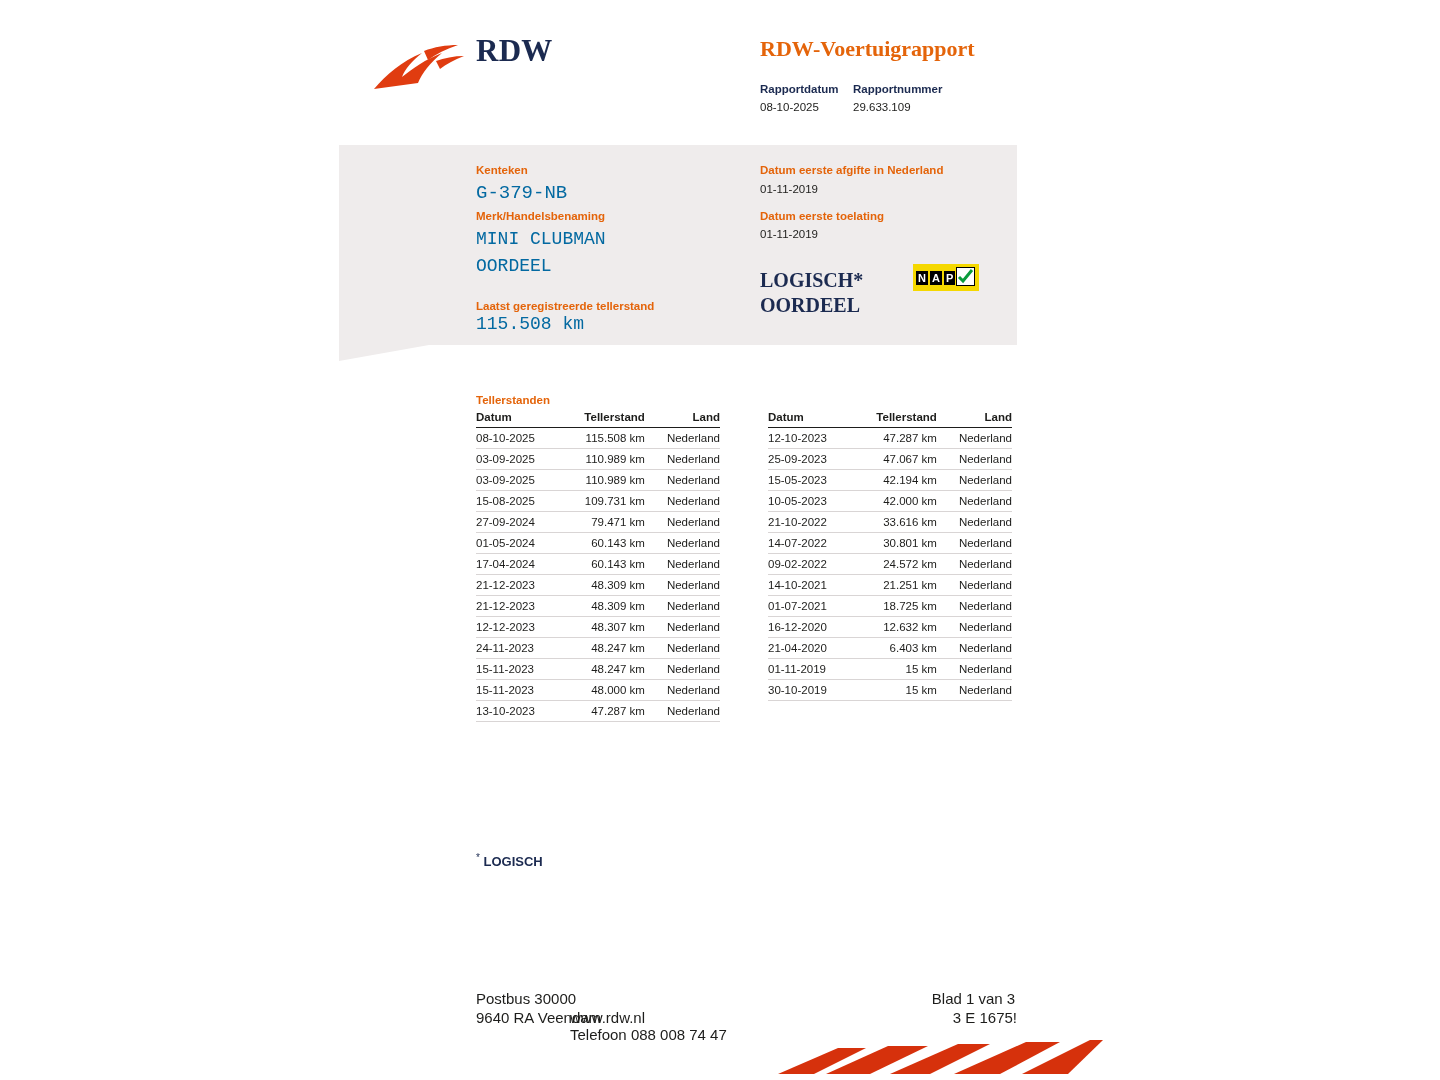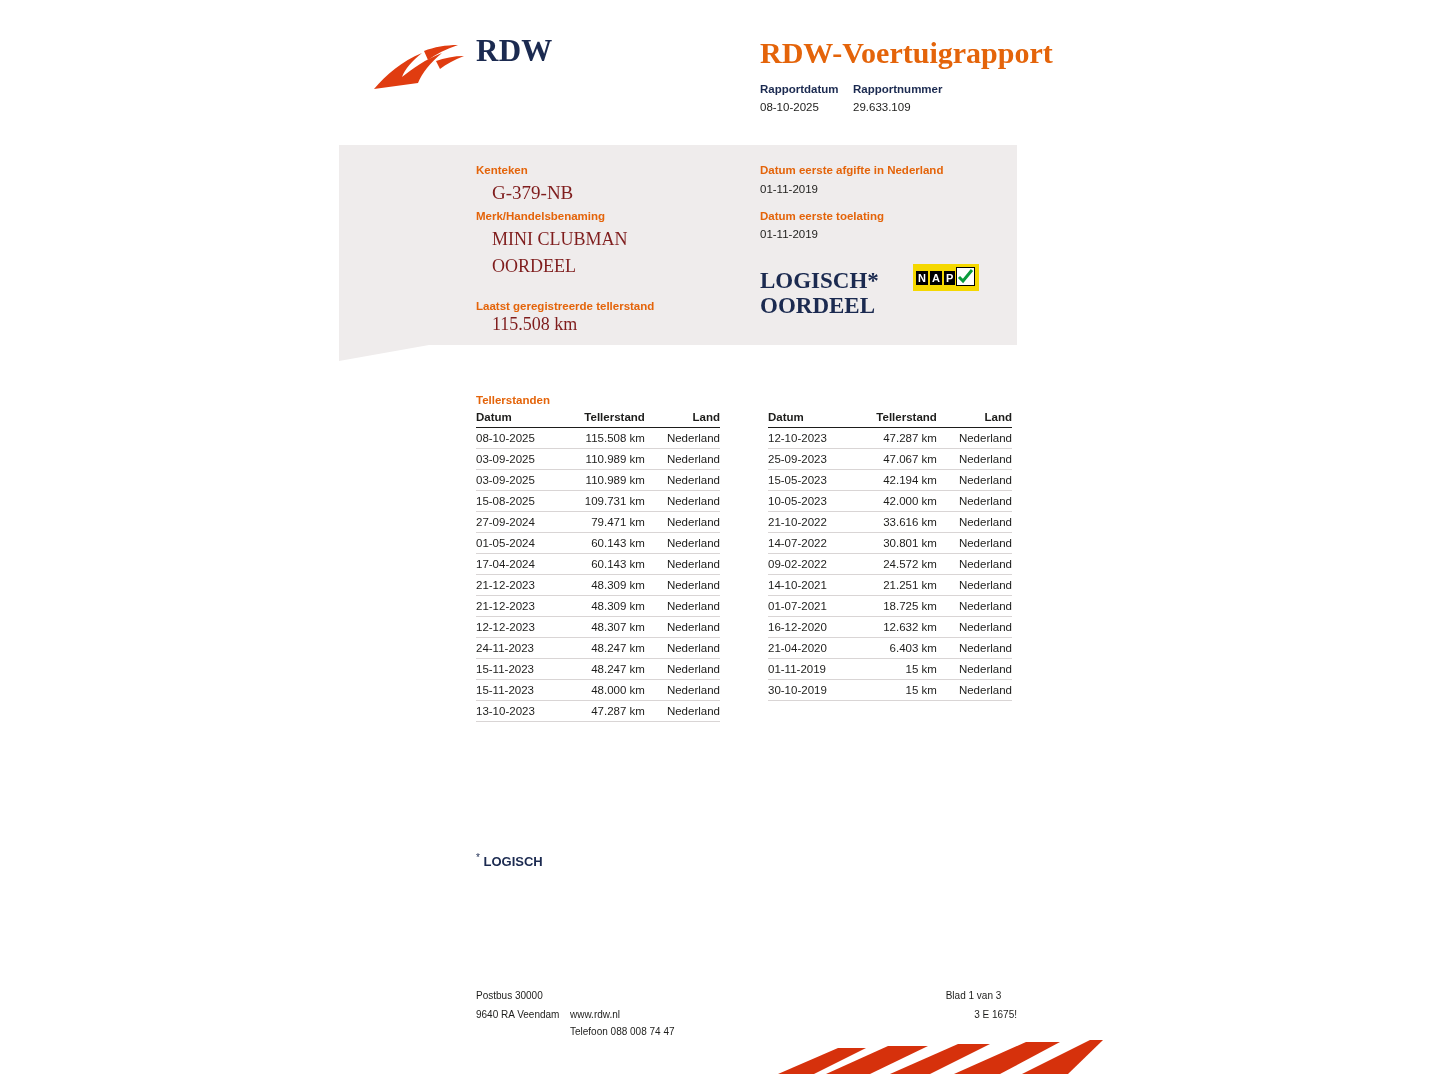--- a/index.html
+++ b/index.html
@@ -41,21 +41,21 @@
     font-size: 31px;
     font-weight: 700;
     color: #1b2a50;
     letter-spacing: 0.3px;
   }
   .report-title {
     position: absolute;
     left: 760px;
     top: 36px;
     font-family: "Liberation Serif", serif;
-    font-size: 30px;
+    font-size: 22px;
     font-weight: 700;
     color: #e4640a;
   }
   .meta-label {
     position: absolute;
     top: 83px;
     font-size: 11.5px;
     font-weight: 700;
     color: #1b2a50;
   }
@@ -89,24 +89,23 @@
     clip-path: polygon(0 0, 100% 0, 0 100%);
   }
   .b-lbl {
     position: absolute;
     font-size: 11.5px;
     font-weight: 700;
     color: #e4640a;
   }
   .b-val {
     position: absolute;
-    font-family: Liberation Serif, serif;
+    font-family: Liberation Mono, monospace;
     font-size: 18px;
-    color: #7f1d1d;
-    margin-left: 16px;
+    color: #0369a1;
   }
   .b-small {
     position: absolute;
     font-size: 11.5px;
     color: #1d1d1b;
   }
   #kenteken-label { left: 476px; top: 164px; }
   #kenteken-value { left: 476px; top: 182px; font-size: 19px; }
   #merk-label     { left: 476px; top: 210px; }
   #merk-value-1   { left: 476px; top: 229px; }
@@ -117,21 +116,21 @@
   #afgifte-label  { left: 760px; top: 164px; }
   #afgifte-value  { left: 760px; top: 183px; }
   #toelating-label{ left: 760px; top: 210px; }
   #toelating-value{ left: 760px; top: 228px; }
 
   .oordeel {
     position: absolute;
     left: 760px;
     top: 268px;
     font-family: "Liberation Serif", serif;
-    font-size: 23px;
+    font-size: 20px;
     font-weight: 700;
     color: #1b2a50;
     line-height: 25px;
   }
 
   
   .nap {
     position: absolute;
     left: 913px;
     top: 264px;
@@ -217,21 +216,21 @@
     top: 875px;
     width: 548px;
     font-size: 11.5px;
     line-height: 18px;
     color: #e4640a;
   }
 
   
   .foot {
     position: absolute;
-    font-size: 10px;
+    font-size: 15px;
     color: #1d1d1b;
   }
   #foot-postbus  { left: 476px; top: 990px; }
   #foot-city     { left: 476px; top: 1009px; }
   #foot-phone    { left: 570px; top: 1026px; }
   #foot-web      { left: 570px; top: 1009px; }
   #foot-page     { left: 930px; top: 990px; width: 87px; text-align: center; }
   #foot-code     { left: 930px; top: 1009px; width: 87px; text-align: right; }
 
   .foot-graphic {

